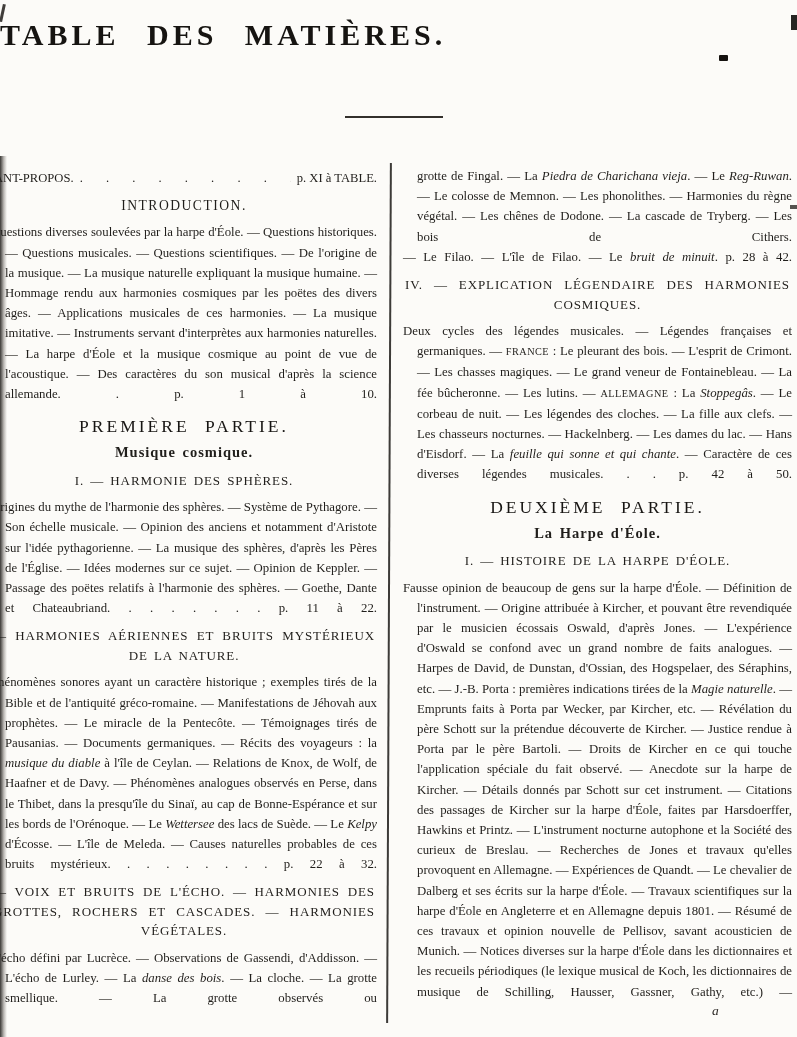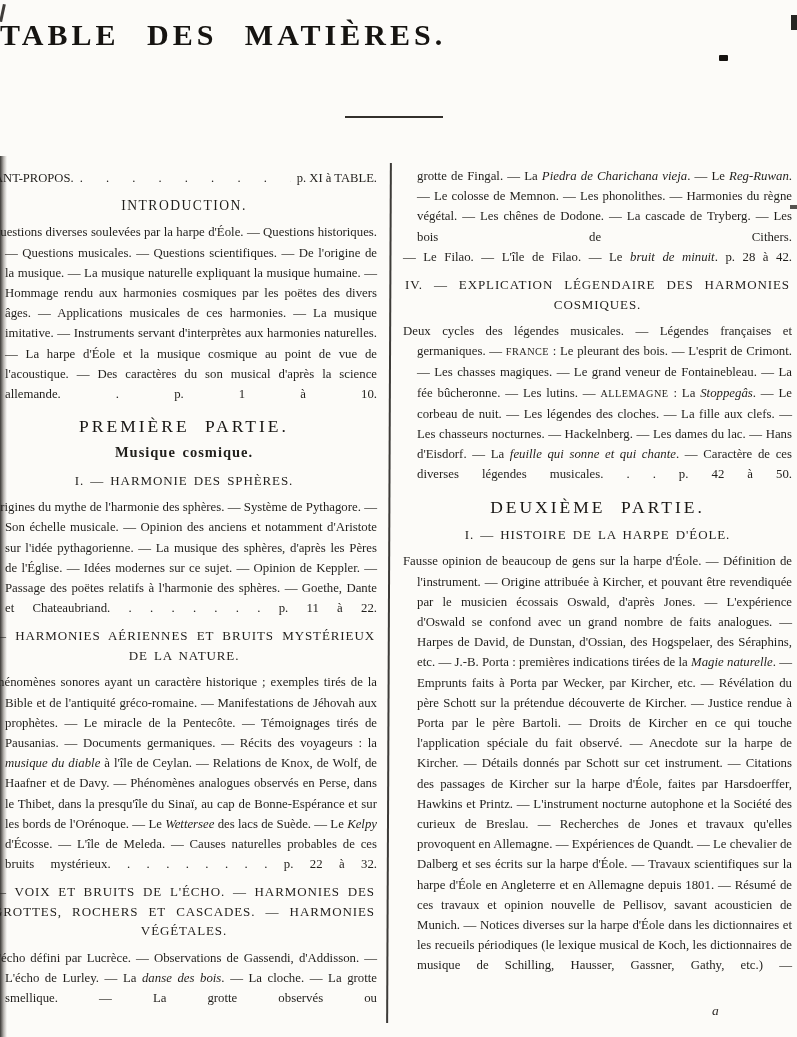--- a/index.html
+++ b/index.html
@@ -100,20 +100,21 @@
 
   <div class="col col-right">
 
     <p class="body cont"><span>grotte de Fingal. — La </span><span class="seg-i">Piedra de Charichana vieja</span><span>. — Le </span><span class="seg-i">Reg-Ruwan</span><span>. — Le colosse de Memnon. — Les phonolithes. — Harmonies du règne végétal. — Les chênes de Dodone. — La cascade de Tryberg. — Les bois de Cithers.</span></p>
     <p class="body flush"><span>— Le Filao. — L'île de Filao. — Le </span><span class="seg-i">bruit de minuit</span><span>. p. 28 à 42.</span></p>
 
     <h4 class="h-sec">IV. — EXPLICATION LÉGENDAIRE DES HARMONIES COSMIQUES.</h4>
     <p class="body"><span>Deux cycles des légendes musicales. — Légendes françaises et germaniques. — </span><span class="seg-sc">FRANCE</span><span> : Le pleurant des bois. — L'esprit de Crimont. — Les chasses magiques. — Le grand veneur de Fontainebleau. — La fée bûcheronne. — Les lutins. — </span><span class="seg-sc">ALLEMAGNE</span><span> : La </span><span class="seg-i">Stoppegâs</span><span>. — Le corbeau de nuit. — Les légendes des cloches. — La fille aux clefs. — Les chasseurs nocturnes. — Hackelnberg. — Les dames du lac. — Hans d'Eisdorf. — La </span><span class="seg-i">feuille qui sonne et qui chante</span><span>. — Caractère de ces diverses légendes musicales. </span><span class="seg-dots">. .</span><span> p. 42 à 50.</span></p>
 
     <h2 class="h-part">DEUXIÈME PARTIE.</h2>
+    <h3 class="h-sub">La Harpe d'Éole.</h3>
 
     <h4 class="h-sec">I. — HISTOIRE DE LA HARPE D'ÉOLE.</h4>
     <p class="body"><span>Fausse opinion de beaucoup de gens sur la harpe d'Éole. — Définition de l'instrument. — Origine attribuée à Kircher, et pouvant être revendiquée par le musicien écossais Oswald, d'après Jones. — L'expérience d'Oswald se confond avec un grand nombre de faits analogues. — Harpes de David, de Dunstan, d'Ossian, des Hogspelaer, des Séraphins, etc. — J.-B. Porta : premières indications tirées de la </span><span class="seg-i">Magie naturelle</span><span>. — Emprunts faits à Porta par Wecker, par Kircher, etc. — Révélation du père Schott sur la prétendue découverte de Kircher. — Justice rendue à Porta par le père Bartoli. — Droits de Kircher en ce qui touche l'application spéciale du fait observé. — Anecdote sur la harpe de Kircher. — Détails donnés par Schott sur cet instrument. — Citations des passages de Kircher sur la harpe d'Éole, faites par Harsdoerffer, Hawkins et Printz. — L'instrument nocturne autophone et la Société des curieux de Breslau. — Recherches de Jones et travaux qu'elles provoquent en Allemagne. — Expériences de Quandt. — Le chevalier de Dalberg et ses écrits sur la harpe d'Éole. — Travaux scientifiques sur la harpe d'Éole en Angleterre et en Allemagne depuis 1801. — Résumé de ces travaux et opinion nouvelle de Pellisov, savant acousticien de Munich. — Notices diverses sur la harpe d'Éole dans les dictionnaires et les recueils périodiques (le lexique musical de Koch, les dictionnaires de musique de Schilling, Hausser, Gassner, Gathy, etc.) —</span></p>
 
   </div>
 
   <div class="sig">a</div>
 
 </div>
 

